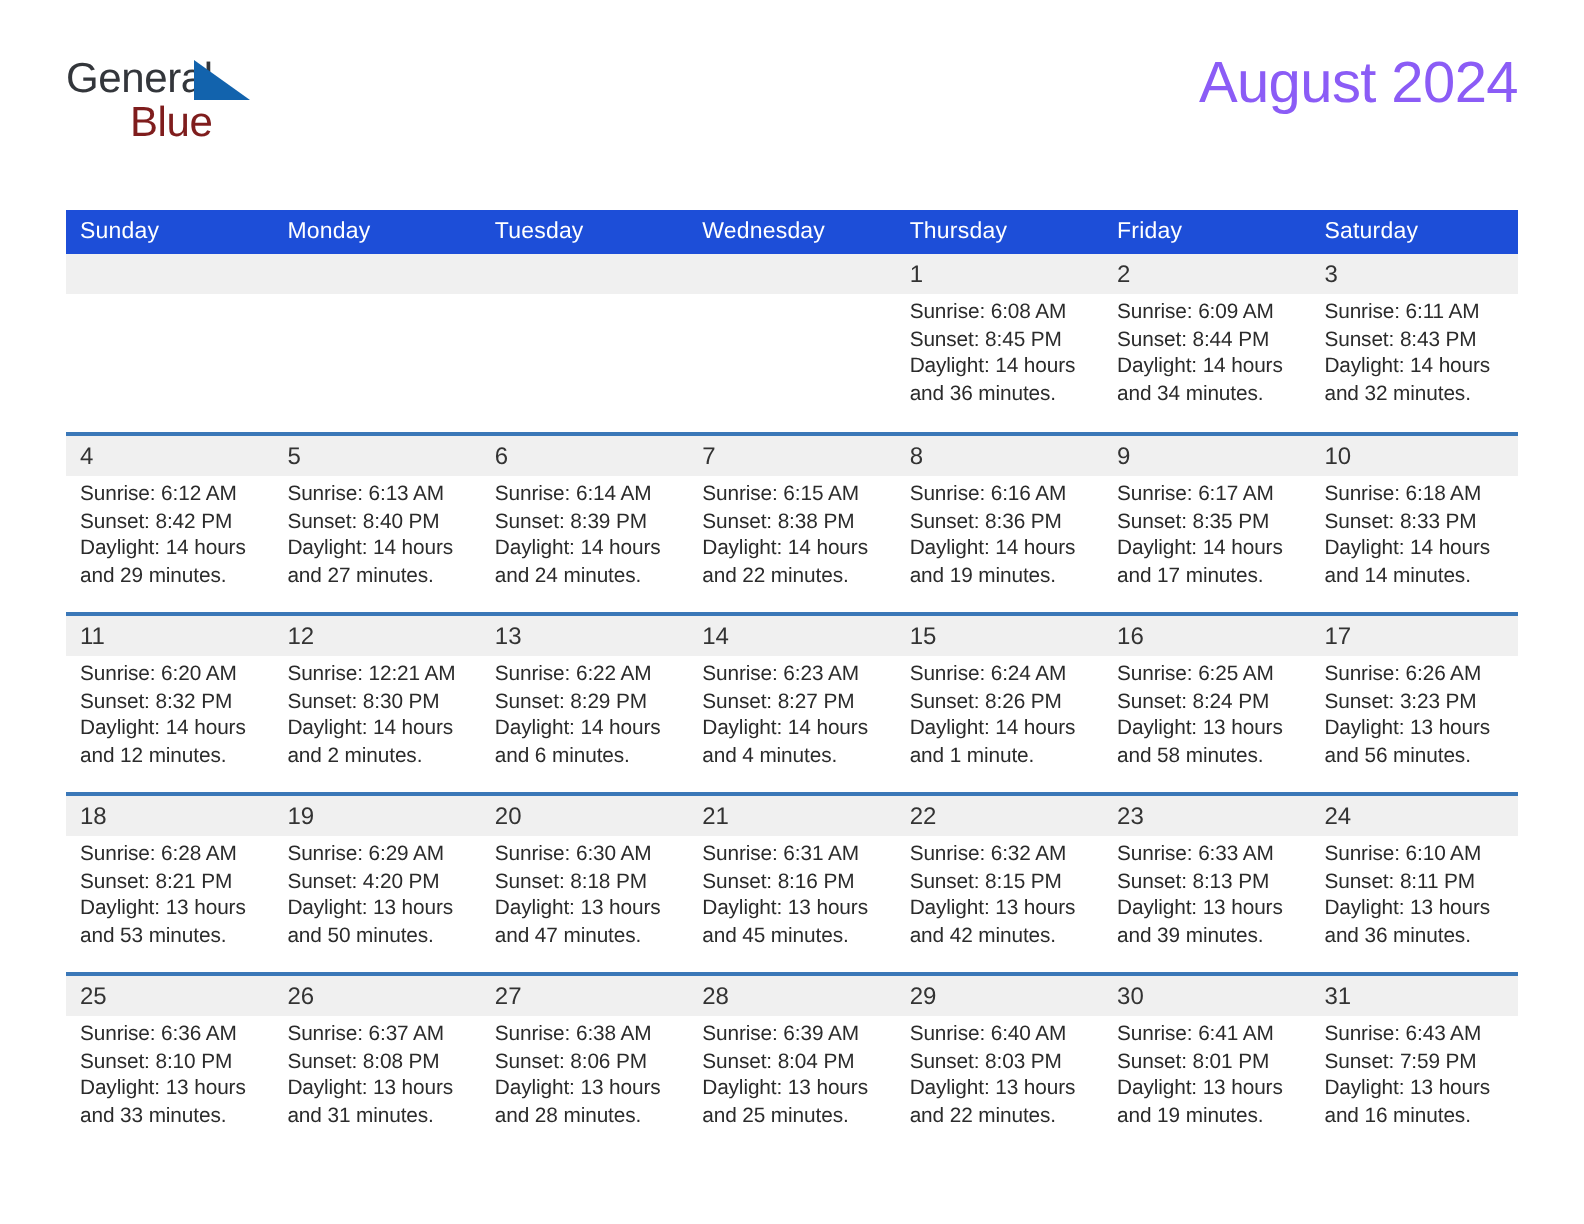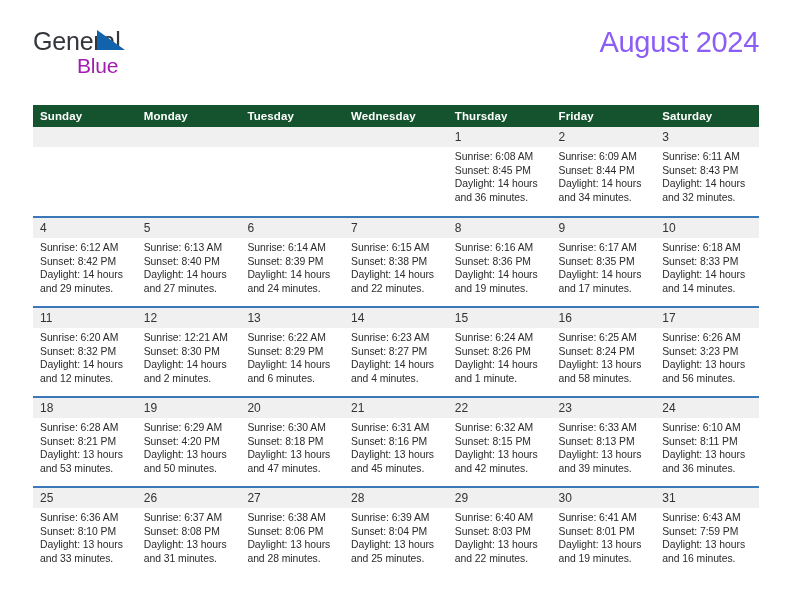--- a/index.html
+++ b/index.html
@@ -25,37 +25,37 @@
   }
   .logo {
     position: absolute;
     left: 33px; top: 29px;
     line-height: 1;
     user-select: none;
   }
   .logo-row1 {
     position: relative;
     display: inline-block;
-    font-size: 25px;
+    font-size: 21px;
     color: #33363b;
     letter-spacing: -0.2px;
     font-weight: 400;
   }
   .logo-tri {
     position: absolute;
     left: 64px; top: 1px;
     width: 0; height: 0;
     border-left: 28px solid #1263ad;
     border-top: 20px solid transparent;
   }
   .logo-row2 {
     font-size: 21px;
-    color: #a21caf;
+    color: #7f1d1d;
     margin-top: 1px;
-    margin-left: 44px;
+    margin-left: 32px;
     font-weight: 400;
     letter-spacing: -0.2px;
   }
   .title-block {
     position: absolute;
     right: 33px; top: 27px;
     text-align: right;
   }
   .cal-title {
     font-size: 29px;
@@ -77,24 +77,24 @@
     position: absolute;
     left: 33px; top: 105px;
     width: 726px;
   }
   table.cal {
     width: 726px;
     border-collapse: collapse;
     table-layout: fixed;
   }
   table.cal th {
-    background: #14532d;
+    background: #1d4ed8;
     color: #ffffff;
     font-size: 11.5px;
-    font-weight: 700;
+    font-weight: 400;
     text-align: left;
     padding: 5px 0 5px 7px;
     height: 21px;
     letter-spacing: 0.1px;
   }
   table.cal td {
     width: 103.7px;
     height: 90px;
     vertical-align: top;
     padding: 0;

